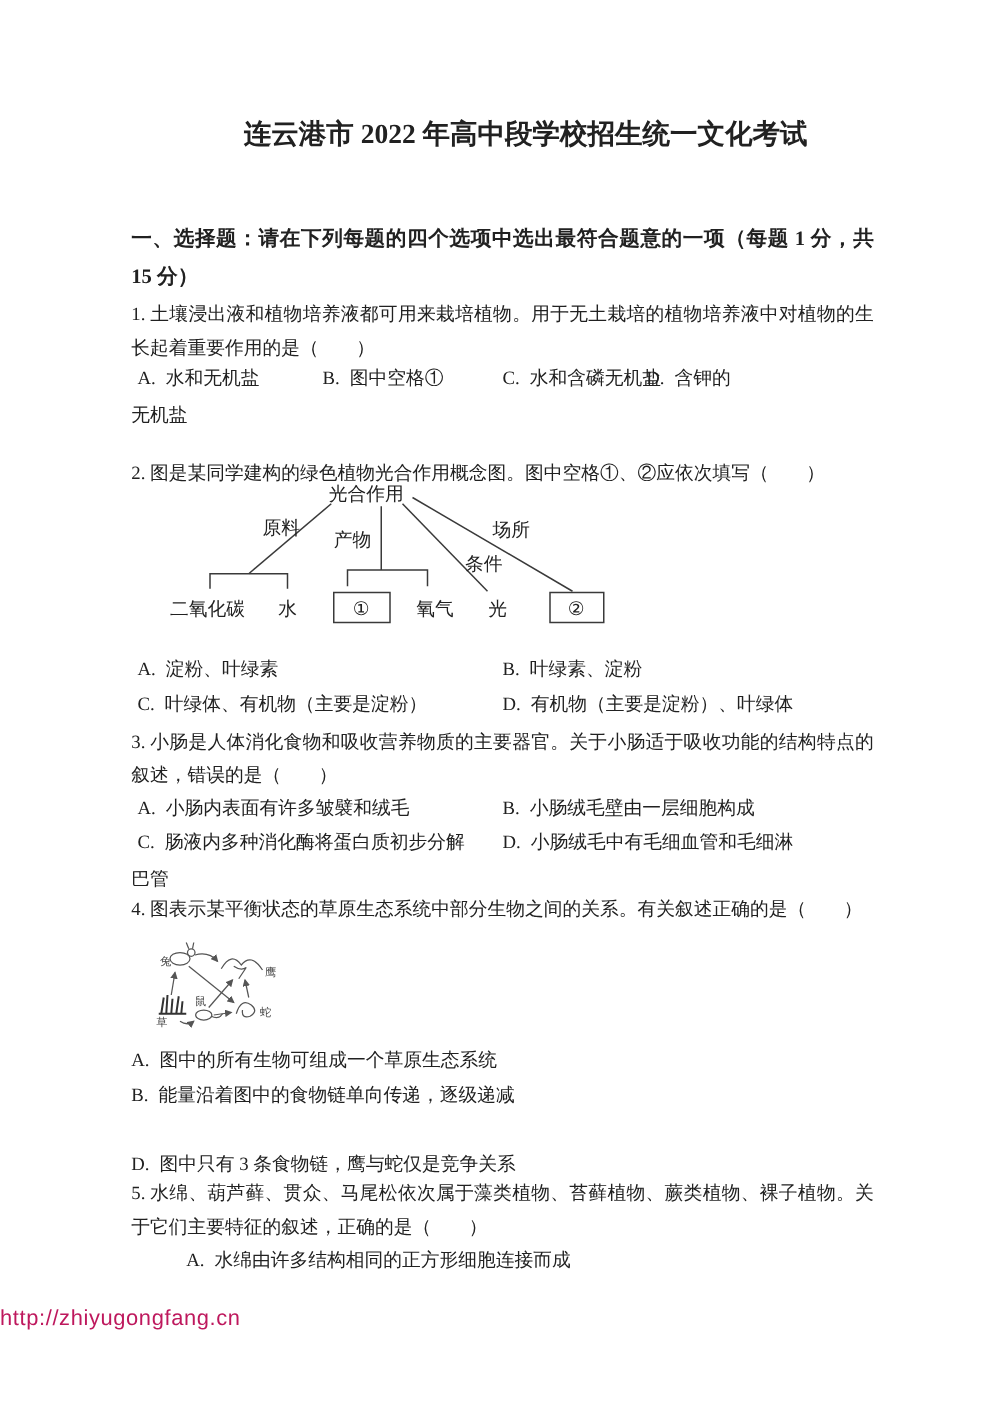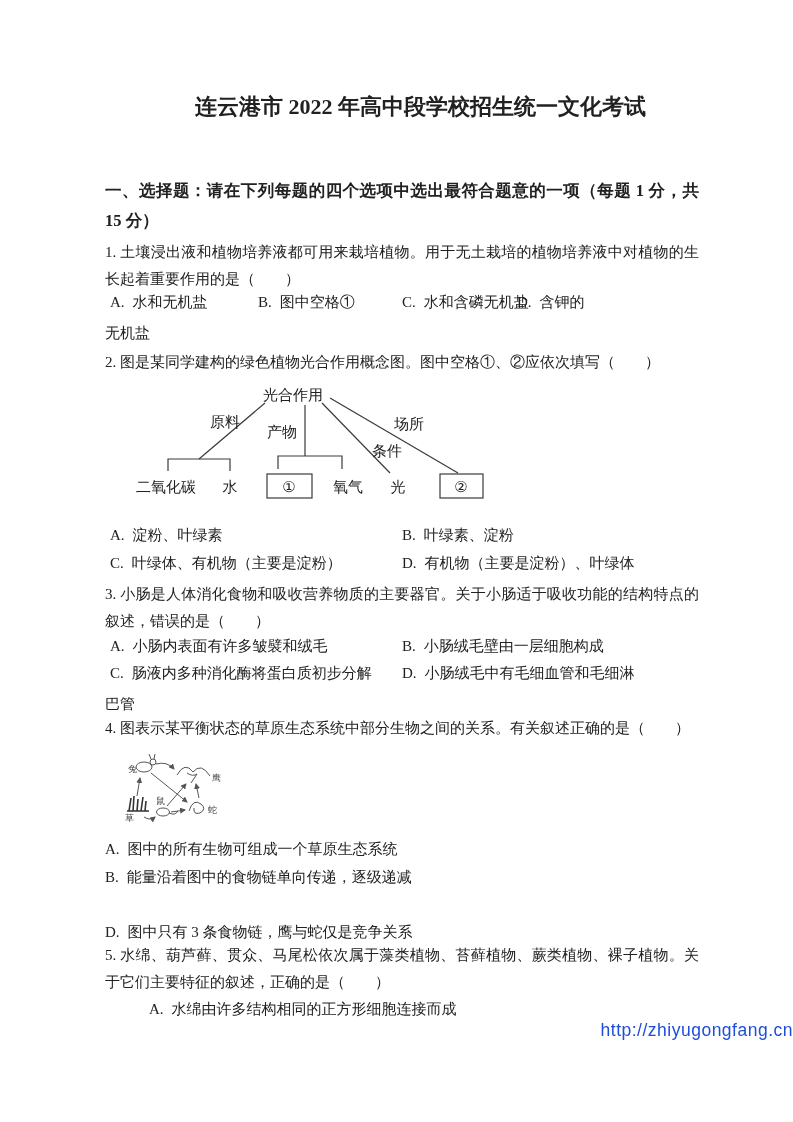--- a/index.html
+++ b/index.html
@@ -15,21 +15,21 @@
   .oneline { width:660px; }
   .optrow { left:105px; width:688px; height:27px; font-size:15px; }
   .optrow .p1 { position:absolute; left:5px; white-space:nowrap; }
   .optrow .p2 { position:absolute; left:153px; white-space:nowrap; }
   .optrow .p3 { position:absolute; left:297px; white-space:nowrap; }
   .optrow .p4 { position:absolute; left:412px; white-space:nowrap; }
   .optline { left:105px; width:660px; font-size:15px; line-height:27px; }
   .optline .lbl, .optrow .lbl { margin-right:8px; }
   .cont { left:105px; font-size:15px; line-height:27px; }
   .footer {
-    top:1020px; width:793px; text-align:right; color:#1d4ed8;
+    top:1044px; width:793px; text-align:left; color:#be185d;
     font-size:17.5px; font-family:"Liberation Sans","DejaVu Sans",sans-serif;
     letter-spacing:0.5px;
   }
   svg text { font-family:"Liberation Serif","DejaVu Serif",serif; }
 </style>
 </head>
 <body>
 
 <div class="page">
 
@@ -39,21 +39,21 @@
 
   <div class="abs qtext" style="top:239px;">1. 土壤浸出液和植物培养液都可用来栽培植物。用于无土栽培的植物培养液中对植物的生长起着重要作用的是（　　）</div>
   <div class="abs optrow" style="top:293px;">
     <span class="p1"><span class="lbl">A.</span><span>水和无机盐</span></span>
     <span class="p2"><span class="lbl">B.</span><span>图中空格①</span></span>
     <span class="p3"><span class="lbl">C.</span><span>水和含磷无机盐</span></span>
     <span class="p4"><span class="lbl">D.</span><span>含钾的</span></span>
   </div>
   <div class="abs cont" style="top:320px;">无机盐</div>
 
-  <div class="abs qtext oneline" style="top:349px;">2. 图是某同学建构的绿色植物光合作用概念图。图中空格①、②应依次填写（　　）</div>
+  <div class="abs qtext oneline" style="top:366px;">2. 图是某同学建构的绿色植物光合作用概念图。图中空格①、②应依次填写（　　）</div>
 
   <svg class="abs" style="left:120px; top:381px;" width="380" height="128" viewBox="0 0 380 128">
     <g stroke="#3a3a3a" stroke-width="1.2" fill="none">
       <line x1="145" y1="22" x2="79" y2="78"></line>
       <line x1="185" y1="24" x2="185" y2="75"></line>
       <line x1="202" y1="22" x2="270" y2="92"></line>
       <line x1="210" y1="17" x2="338" y2="92"></line>
       <path d="M48,90 L48,78 L110,78 L110,90"></path>
       <path d="M158,88 L158,75 L222,75 L222,88"></path>
       <rect x="147" y="93" width="45" height="24"></rect>

